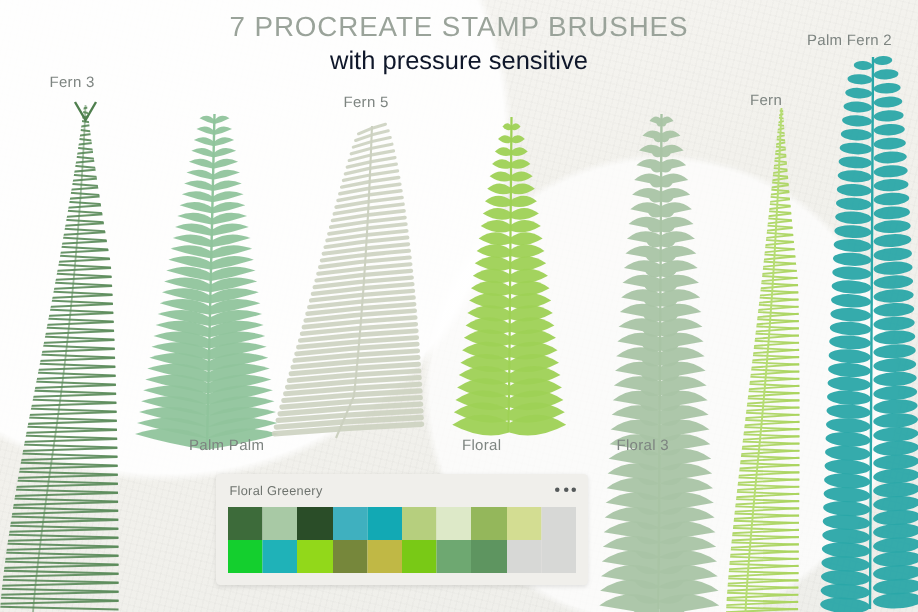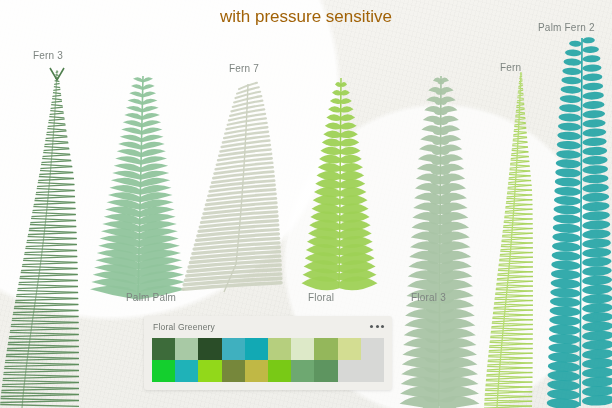--- a/index.html
+++ b/index.html
@@ -22,21 +22,21 @@
     pointer-events:none;
   }
 
   
   .title-wrap{position:absolute;left:0;right:0;top:6px;text-align:center;}
   .title-1{
     font-size:18.5px;letter-spacing:.6px;color:#9aa39a;font-weight:400;
     line-height:24px;white-space:nowrap;
   }
   .title-2{
-    font-size:17px;color:#a16207;font-weight:400;line-height:22px;white-space:nowrap;
+    font-size:17px;color:#0f172a;font-weight:400;line-height:22px;white-space:nowrap;
   }
 
   
   .lbl{
     position:absolute;font-size:10px;color:#7d8480;white-space:nowrap;
     letter-spacing:.2px;
   }
 
   
   .brush{position:absolute;}
@@ -63,20 +63,21 @@
   .swatch{height:22px;}
 </style>
 </head>
 <body>
 
 <div id="stage">
 
   <div class="paper"></div>
 
   <div class="title-wrap">
+    <div class="title-1">7 PROCREATE STAMP BRUSHES</div>
     <div class="title-2">with pressure sensitive</div>
   </div>
 
   <div class="brush" style="left:-2px;top:66px;">
     <svg width="120" height="342" viewBox="0 0 120 342">
       <defs>
         <clipPath id="clipFern1">
           <path d="M58 4 C54 40 40 120 22 210 C12 262 4 310 2 342 L118 342 C114 308 104 258 94 206 C76 118 64 40 60 4 Z"></path>
         </clipPath>
       </defs>
@@ -377,21 +378,21 @@
           <path d="M-6.811906566131022 188.97777777777776 Q 38.59116029749954 184.77777777777777 83.99422716113011 182.57777777777778" stroke="#ccd1c0" stroke-width="3.4222222222222225" fill="none" stroke-linecap="round" opacity="0.9"></path>
           <path d="M-8.044126917586453 193.42222222222222 Q 38.085199085171425 189.22222222222223 84.2145250879293 187.02222222222224" stroke="#ccd1c0" stroke-width="3.457777777777778" fill="none" stroke-linecap="round" opacity="0.9"></path>
           <path d="M-9.279021283864964 197.86666666666665 Q 37.57302937268251 193.66666666666666 84.42508002922999 191.46666666666667" stroke="#ccd1c0" stroke-width="3.493333333333333" fill="none" stroke-linecap="round" opacity="0.9"></path>
           <path d="M-10.516616062718484 202.3111111111111 Q 37.054725526744825 198.11111111111111 84.62606711620813 195.91111111111113" stroke="#ccd1c0" stroke-width="3.528888888888889" fill="none" stroke-linecap="round" opacity="0.9"></path>
           <path d="M-11.756935117220095 206.75555555555553 Q 36.530359303954526 202.55555555555554 84.81765372512915 200.35555555555555" stroke="#ccd1c0" stroke-width="3.5644444444444447" fill="none" stroke-linecap="round" opacity="0.9"></path>
           <path d="M-13 211.2 Q 36 207 85 204.8" stroke="#ccd1c0" stroke-width="3.6" fill="none" stroke-linecap="round" opacity="0.9"></path>
         </g>
       <path d="M52 6 C50 60 46 130 40 186 L28 214" stroke="#ccd1c0" stroke-width="1.4" fill="none"></path>
     </svg>
   </div>
-  <div class="lbl" style="left:229px;top:63px;">Fern 7</div>
+  <div class="lbl" style="left:229px;top:63px;">Fern 5</div>
 
   <div class="brush" style="left:300px;top:74px;">
     <svg width="82" height="216" viewBox="0 0 82 216">
       <g id="floralLeaves">
           <path d="M41 10 Q 38 6 35 10.4
            Q 38.3 14.2 41 12.2Z" fill="#9ed155" opacity="0.95"></path>
           <path d="M41 10 Q 44 6 47 10.4
            Q 43.7 14.2 41 12.2Z" fill="#9ed155" opacity="0.95"></path>
           <path d="M40.9375 18.25 Q 36.46192410706624 13.746636514794401 31.986348214132477 18.70033634852056
            Q 36.90948169635961 22.97853165946588 40.9375 20.72684991686308Z" fill="#9ed155" opacity="0.95"></path>

